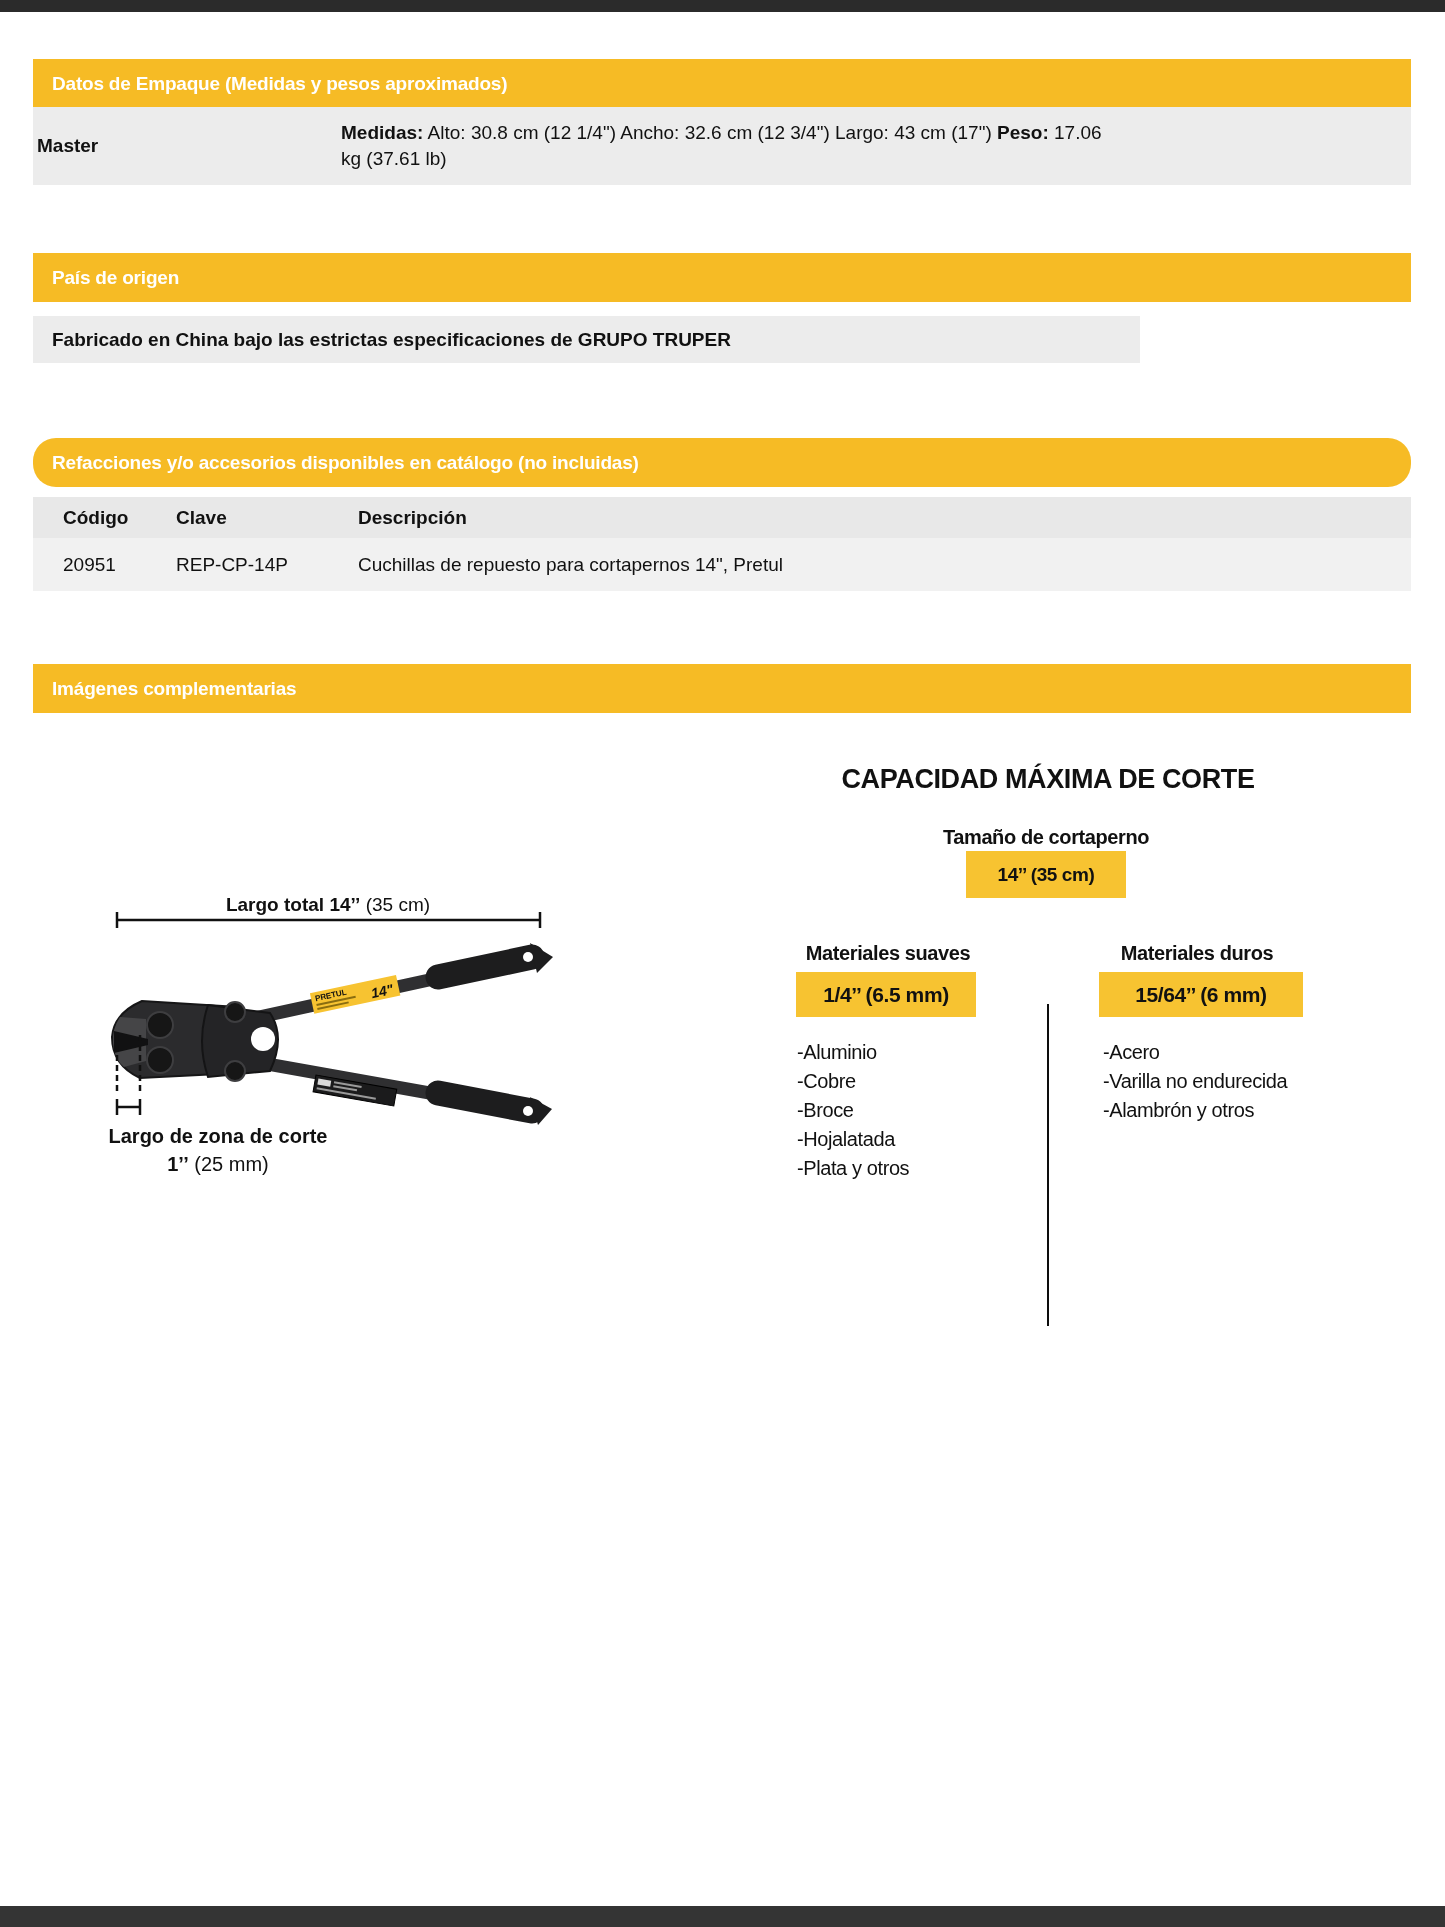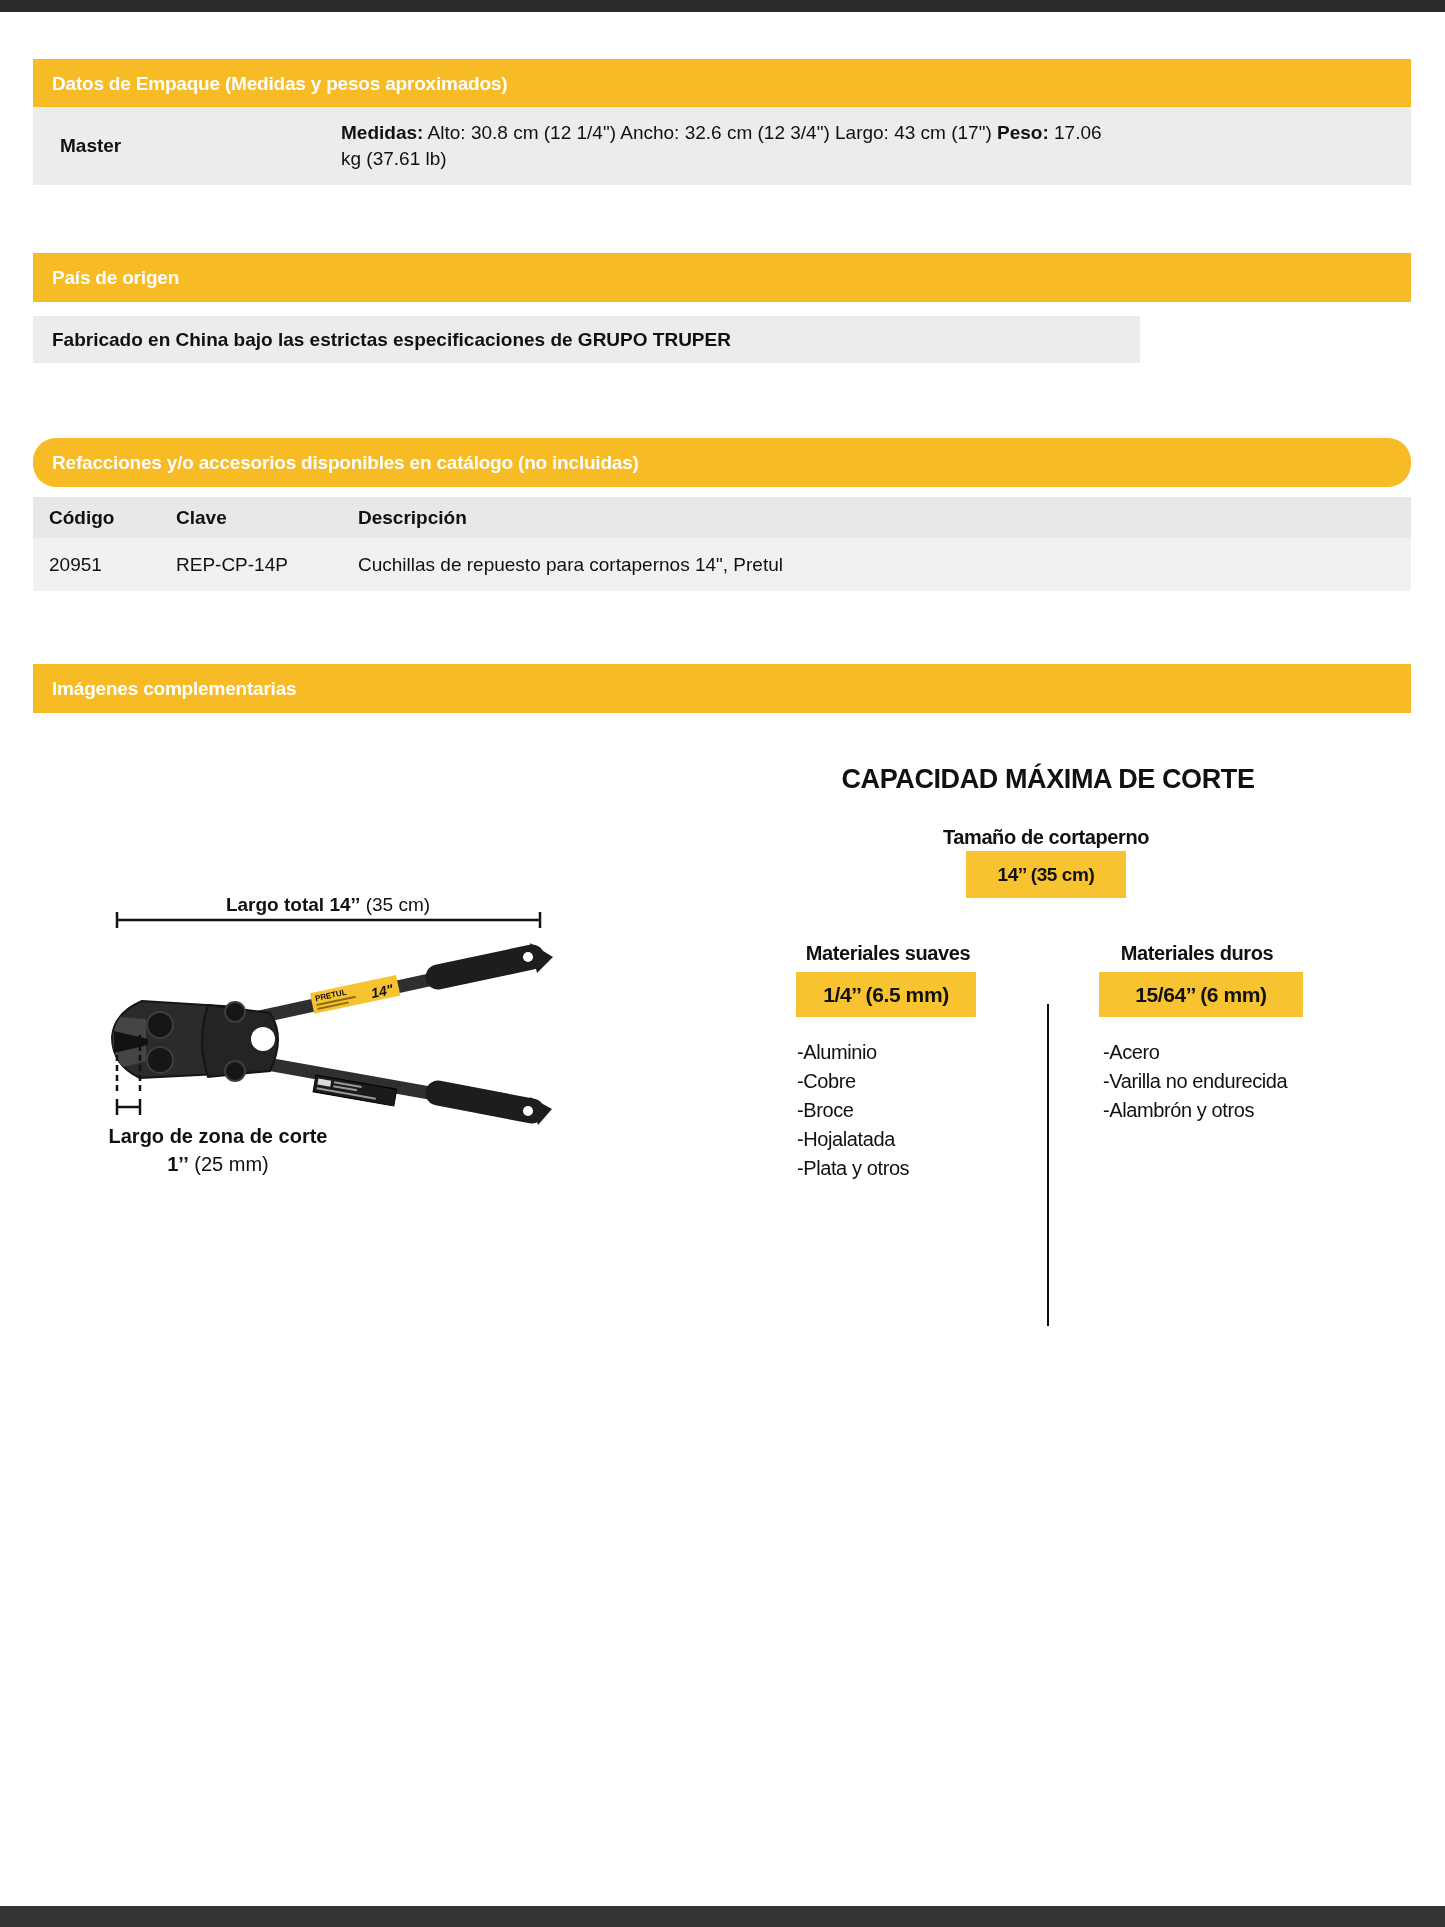--- a/index.html
+++ b/index.html
@@ -12,31 +12,31 @@
   .band{position:absolute;left:33px;width:1378px;height:49px;background:#f6bb25;
         color:#ffffff;font-weight:bold;font-size:19px;line-height:49px;
         padding-left:19px;box-sizing:border-box;letter-spacing:-0.2px;}
   .band-empaque{top:44px;margin-top:15px;}
   .band-origen{top:253px;}
   .band-refacciones{top:438px;border-radius:23px;}
   .band-imagenes{top:664px;}
 
   .row-master{position:absolute;left:33px;top:107px;width:1378px;height:78px;background:#ececec;
               display:flex;align-items:center;box-sizing:border-box;font-size:19px;}
-  .row-master .rlabel{padding-left:27px;width:308px;box-sizing:border-box;font-weight:bold;flex:0 0 auto;}
+  .row-master .rlabel{padding-left:4px;width:308px;box-sizing:border-box;font-weight:bold;flex:0 0 auto;}
   .row-master .rvalue{width:762px;line-height:26px;}
   .b{font-weight:bold;}
 
   .row-origen{position:absolute;left:33px;top:316px;width:1107px;height:47px;background:#ececec;
               font-weight:bold;font-size:19px;line-height:47px;padding-left:19px;box-sizing:border-box;}
 
   .ref-table{position:absolute;left:33px;top:497px;width:1378px;font-size:19px;}
   .ref-thead{height:41px;background:#e8e8e8;display:flex;align-items:center;font-weight:bold;}
   .ref-row{height:53px;background:#f1f1f1;display:flex;align-items:center;}
-  .ref-c1{padding-left:16px;width:143px;box-sizing:border-box;flex:0 0 auto;}
+  .ref-c1{padding-left:30px;width:143px;box-sizing:border-box;flex:0 0 auto;}
   .ref-c2{width:182px;flex:0 0 auto;}
   .ref-c3{flex:1 1 auto;}
 
   .figure-svg{position:absolute;left:90px;top:885px;}
   svg text{font-family:"Liberation Sans",sans-serif;fill:#111;}
 
   .cap{letter-spacing:-0.4px;}
   .cap-title{position:absolute;left:1048px;top:764px;transform:translateX(-50%);
              font-size:27px;font-weight:bold;white-space:nowrap;}
   .cap-sub{position:absolute;left:1046px;top:826px;transform:translateX(-50%);

